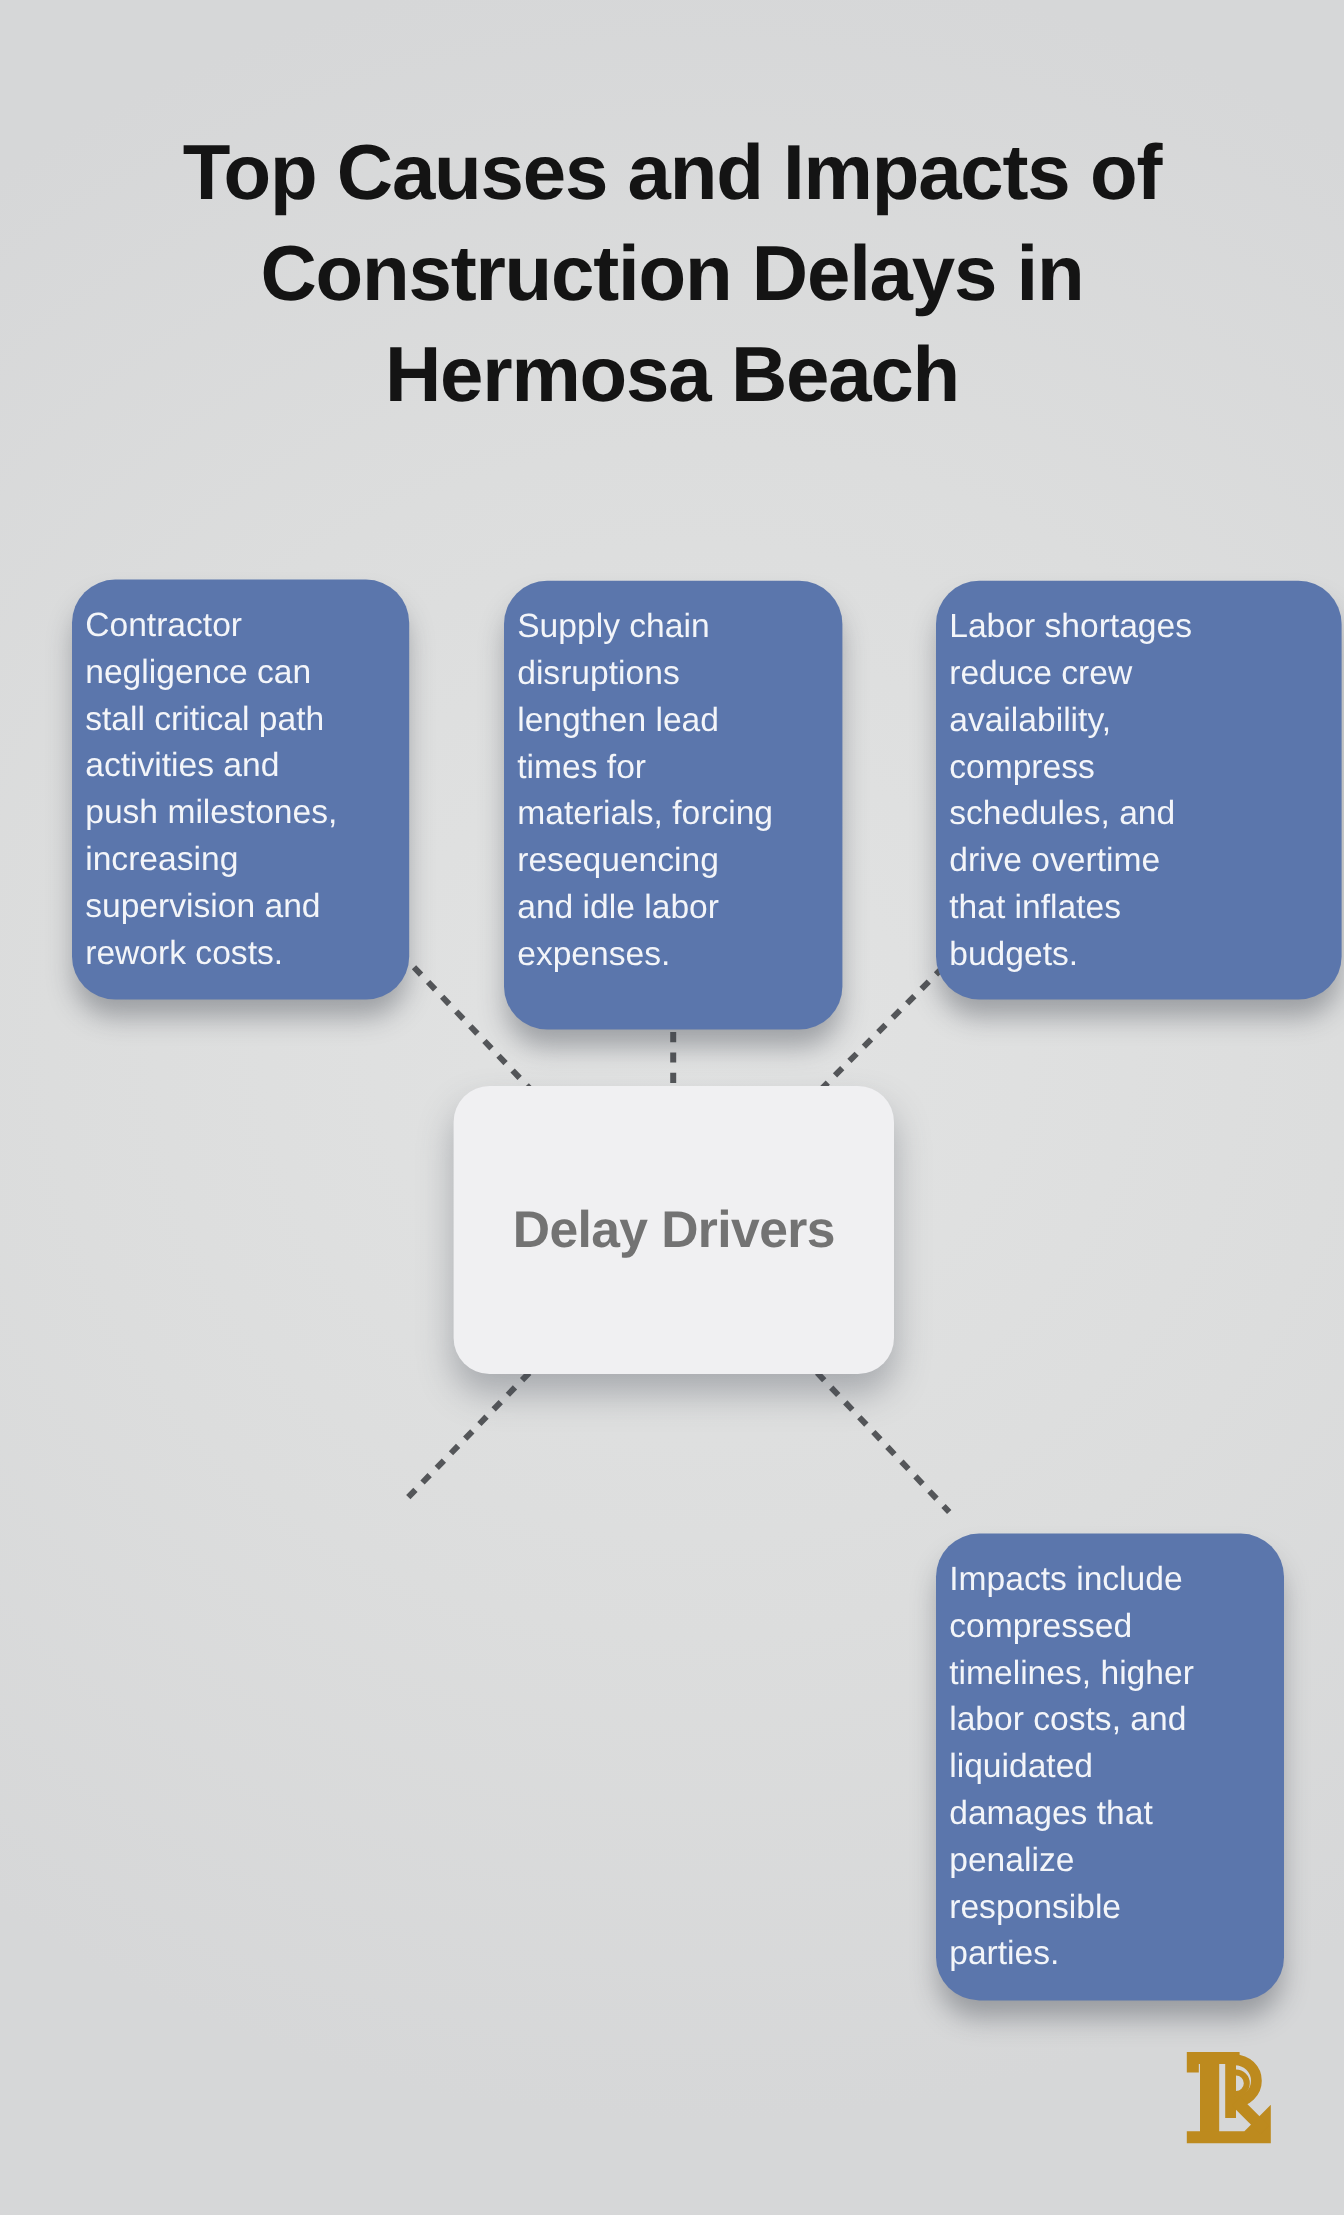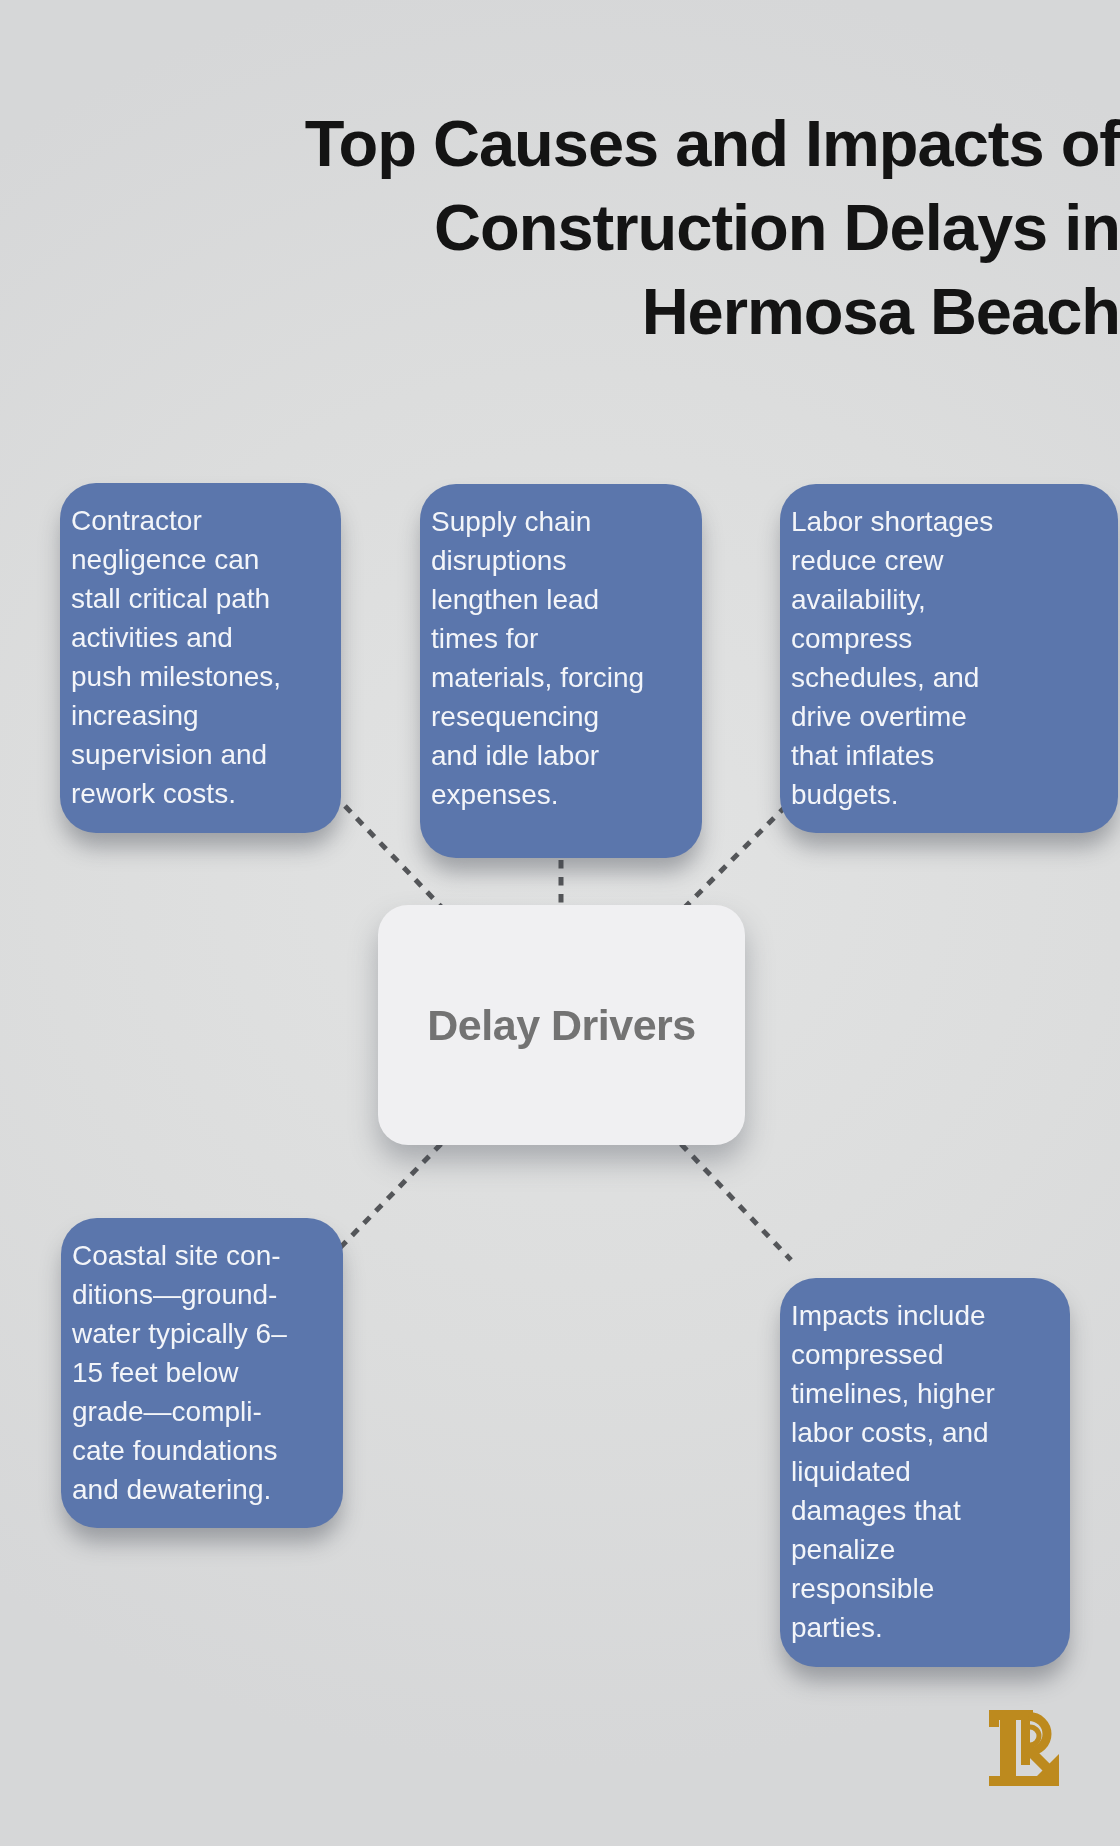--- a/index.html
+++ b/index.html
@@ -5,21 +5,21 @@
   html,body{margin:0;padding:0;}
   .page{
     position:relative;
     width:1120px;height:1846px;
     background:radial-gradient(ellipse 980px 900px at 52% 47%, #e2e3e3 0%, #dcdddd 55%, #d6d7d8 100%);
     font-family:"Liberation Sans", sans-serif;
     overflow:hidden;
   }
   .title{
     position:absolute;top:102px;left:0;width:100%;
-    text-align:right;
+    text-align:center;
     font-size:65px;font-weight:700;line-height:84px;
     color:#141414;letter-spacing:-1px;
     white-space:pre-line;
   }
   .connector-layer{
     position:absolute;left:0;top:0;width:1120px;height:1846px;z-index:1;
   }
   .node{
     position:absolute;z-index:2;
     background:#5b76ac;
@@ -94,27 +94,20 @@
 compress
 schedules, and
 drive overtime
 that inflates
 budgets.</div>
 
   <div class="center-node">
     <div class="center-label">Delay Drivers</div>
   </div>
 
-  <div class="node node-bottom-left">Coastal site con-
-ditions—ground-
-water typically 6–
-15 feet below
-grade—compli-
-cate foundations
-and dewatering.</div>
 
   <div class="node node-bottom-right">Impacts include
 compressed
 timelines, higher
 labor costs, and
 liquidated
 damages that
 penalize
 responsible
 parties.</div>

